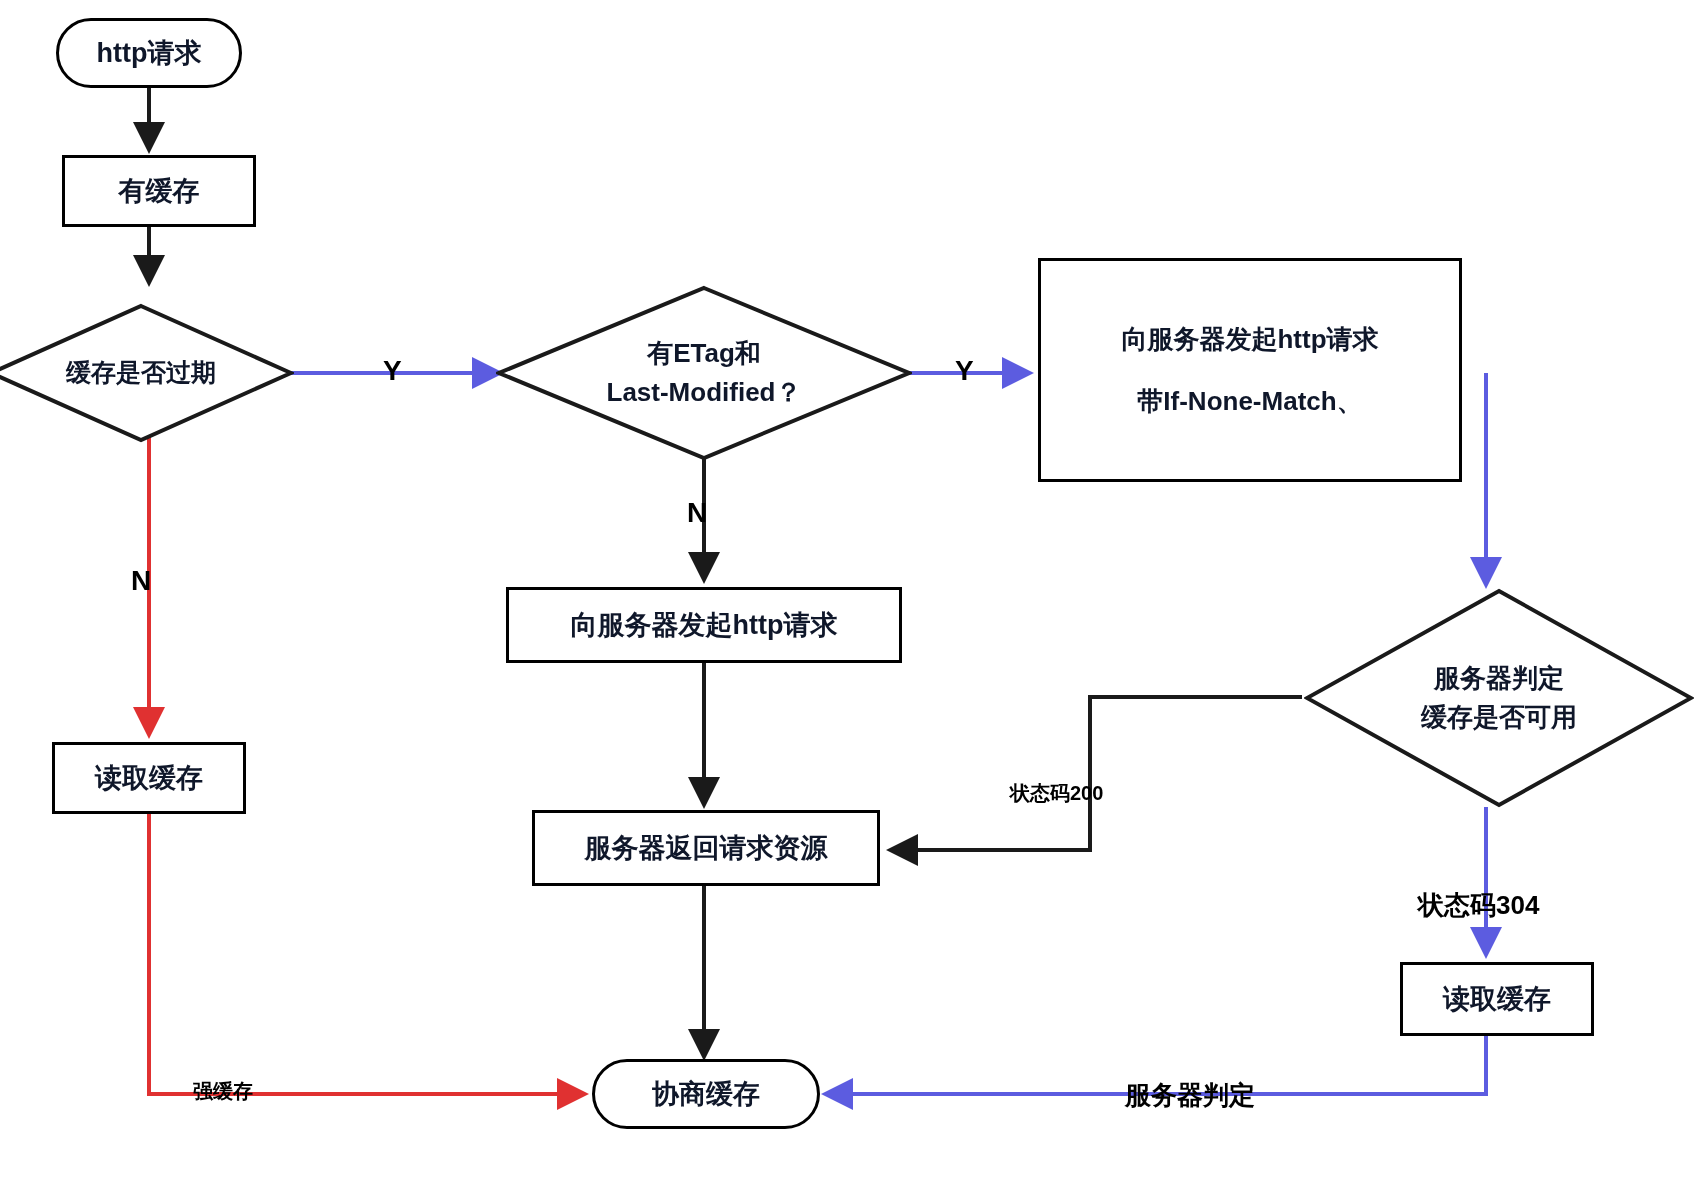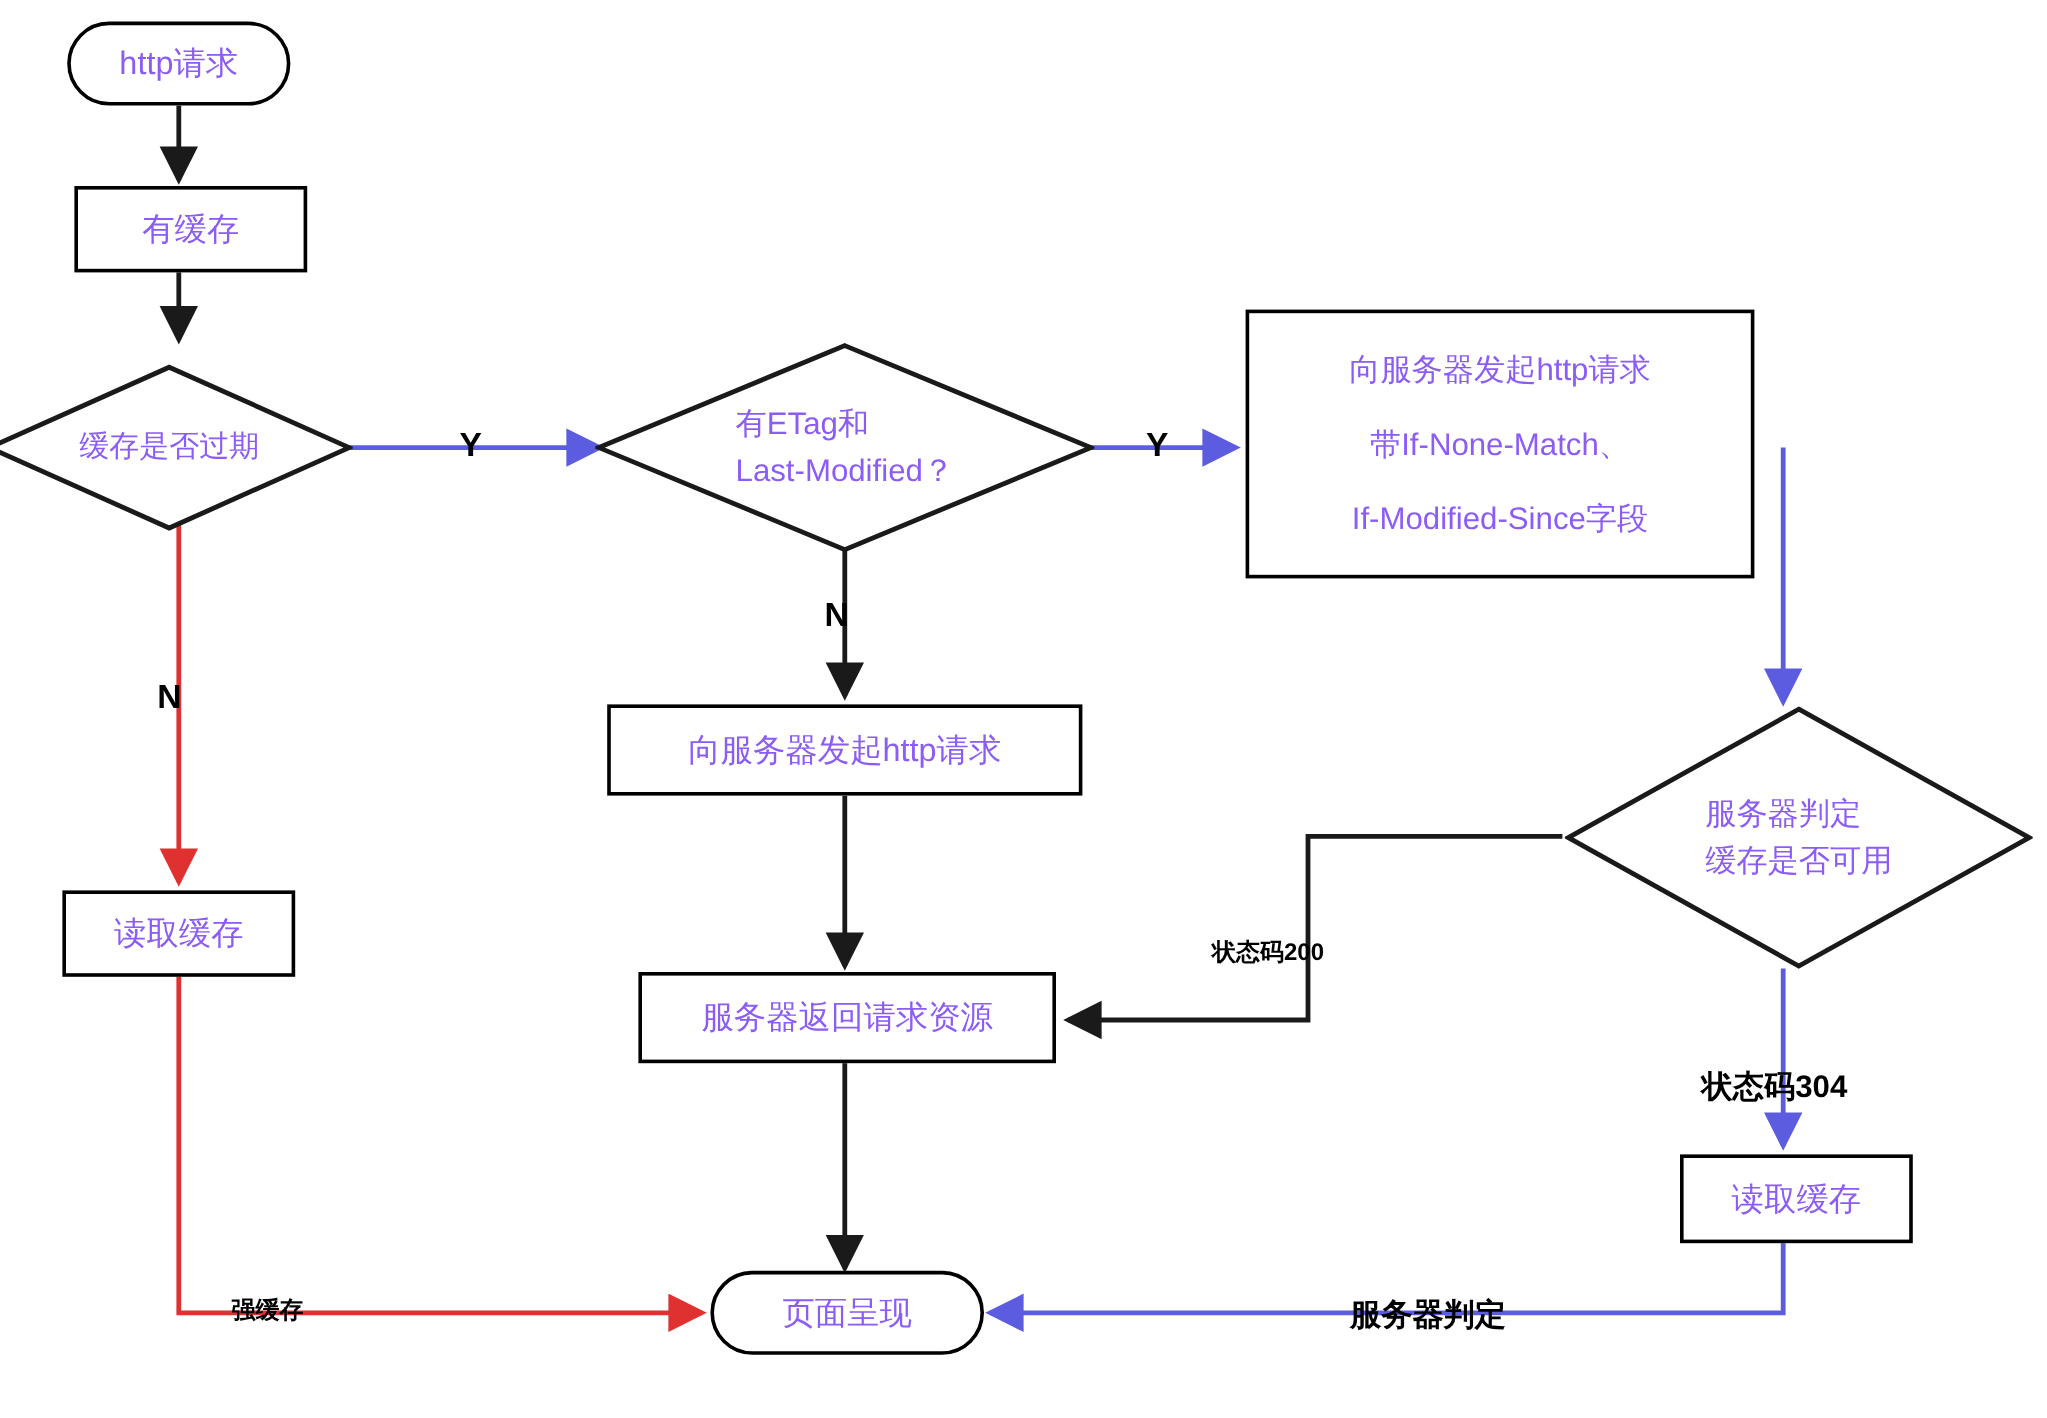--- a/index.html
+++ b/index.html
@@ -21,22 +21,23 @@
     top: 0;
     width: 1706px;
     height: 1182px;
   }
   .node {
     position: absolute;
     box-sizing: border-box;
     display: flex;
     align-items: center;
     justify-content: center;
-    color: #8b5cf6;
-    font-weight: normal;
+    text-align: center;
+    color: #0f172a;
+    font-weight: bold;
     z-index: 2;
   }
   .node-rect {
     border: 3px solid #000000;
     background: #ffffff;
   }
   .node-stadium {
     border: 3px solid #000000;
     background: #ffffff;
     border-radius: 40px;
@@ -139,21 +140,20 @@
     </svg>
     <div class="dia-label">
       <div>有ETag和</div>
       <div>Last-Modified？</div>
     </div>
   </div>
 
   <div class="node node-rect multi" style="left:1038px; top:258px; width:424px; height:224px; font-size:26px; flex-direction:column; justify-content:center; gap:14px;">
     <span>向服务器发起http请求</span>
     <span>带If-None-Match、</span>
-    <span>If-Modified-Since字段</span>
   </div>
 
   <div class="node node-rect" style="left:506px; top:587px; width:396px; height:76px; font-size:27px;">
     <span>向服务器发起http请求</span>
   </div>
 
   <div class="node node-diamond" style="left:1304px; top:588px; width:390px; height:220px; font-size:26px;">
     <svg class="dia-shape" viewBox="0 0 390 220" preserveAspectRatio="none">
       <polygon points="195,3 387,110 195,217 3,110" fill="#ffffff" stroke="#1a1a1a" stroke-width="4"></polygon>
     </svg>
@@ -165,21 +165,21 @@
 
   <div class="node node-rect" style="left:532px; top:810px; width:348px; height:76px; font-size:27px;">
     <span>服务器返回请求资源</span>
   </div>
 
   <div class="node node-rect" style="left:1400px; top:962px; width:194px; height:74px; font-size:27px;">
     <span>读取缓存</span>
   </div>
 
   <div class="node node-stadium" style="left:592px; top:1059px; width:228px; height:70px; font-size:27px;">
-    <span>页面呈现</span>
+    <span>协商缓存</span>
   </div>
 
   <div class="lbl" style="left:383px; top:355px; font-size:28px;">Y</div>
 
   <div class="lbl" style="left:955px; top:355px; font-size:28px;">Y</div>
 
   <div class="lbl" style="left:131px; top:565px; font-size:28px;">N</div>
 
   <div class="lbl" style="left:687px; top:497px; font-size:28px;">N</div>
 

